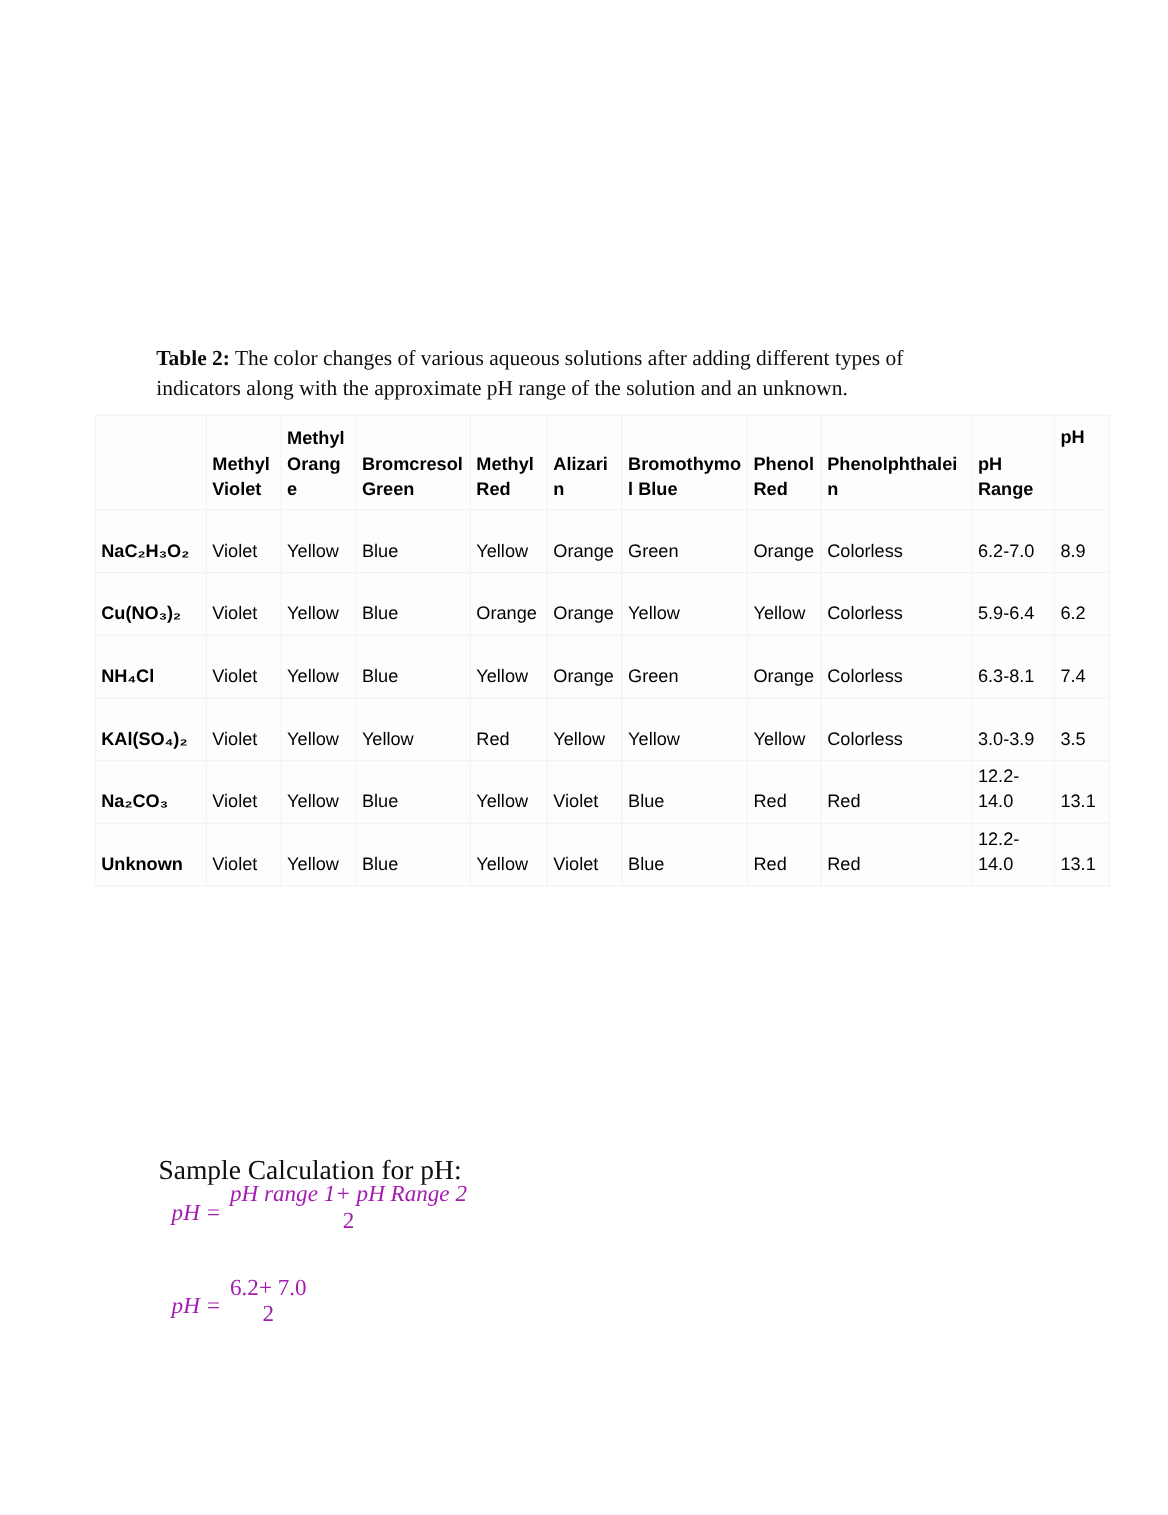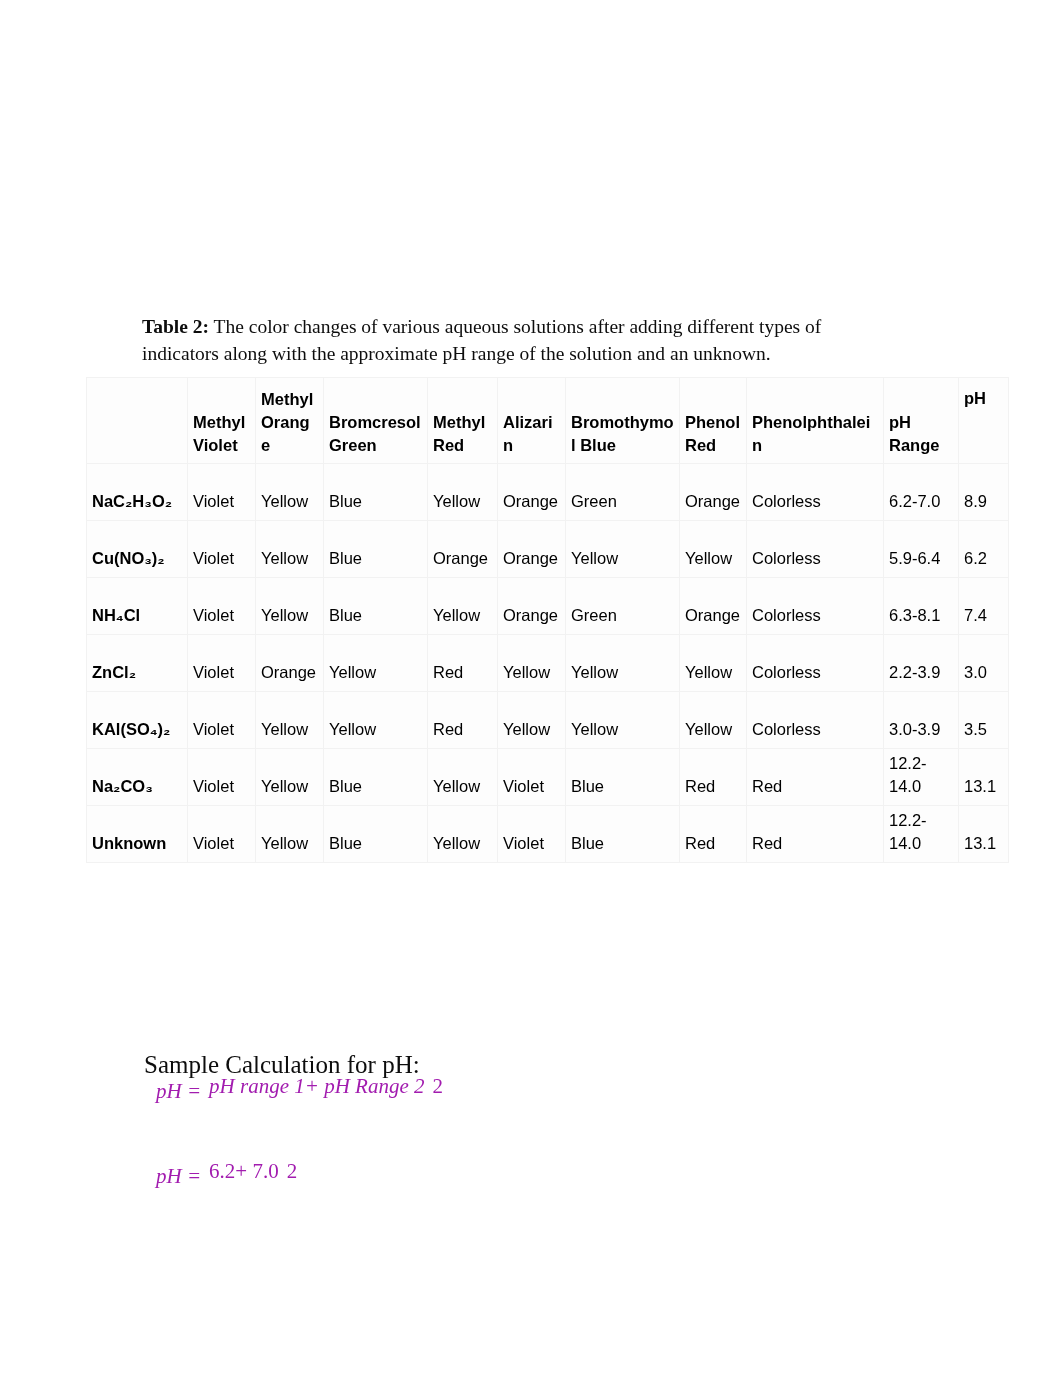--- a/index.html
+++ b/index.html
@@ -118,21 +118,21 @@
   .eq2 { left: 140px; top: 1159px; }
   .eq .lhs {
     font-style: italic;
     font-size: 21px;
     white-space: nowrap;
     padding-right: 4px;
     transform: translateY(5px);
   }
   .eq .frac {
     display: inline-flex;
-    flex-direction: row;
+    flex-direction: column;
     align-items: center;
     line-height: 1.12;
   }
   .eq .num {
     font-size: 21px;
     white-space: nowrap;
     padding: 0 4px;
   }
   .eq .den {
     font-size: 21px;
@@ -215,33 +215,20 @@
             <td>Blue</td>
             <td>Yellow</td>
             <td>Orange</td>
             <td>Green</td>
             <td>Orange</td>
             <td>Colorless</td>
             <td>6.3-8.1</td>
             <td>7.4</td>
           </tr>
           <tr>
-            <td class="rowname">ZnCl₂</td>
-            <td>Violet</td>
-            <td>Orange</td>
-            <td>Yellow</td>
-            <td>Red</td>
-            <td>Yellow</td>
-            <td>Yellow</td>
-            <td>Yellow</td>
-            <td>Colorless</td>
-            <td>2.2-3.9</td>
-            <td>3.0</td>
-          </tr>
-          <tr>
             <td class="rowname">KAl(SO₄)₂</td>
             <td>Violet</td>
             <td>Yellow</td>
             <td>Yellow</td>
             <td>Red</td>
             <td>Yellow</td>
             <td>Yellow</td>
             <td>Yellow</td>
             <td>Colorless</td>
             <td>3.0-3.9</td>

